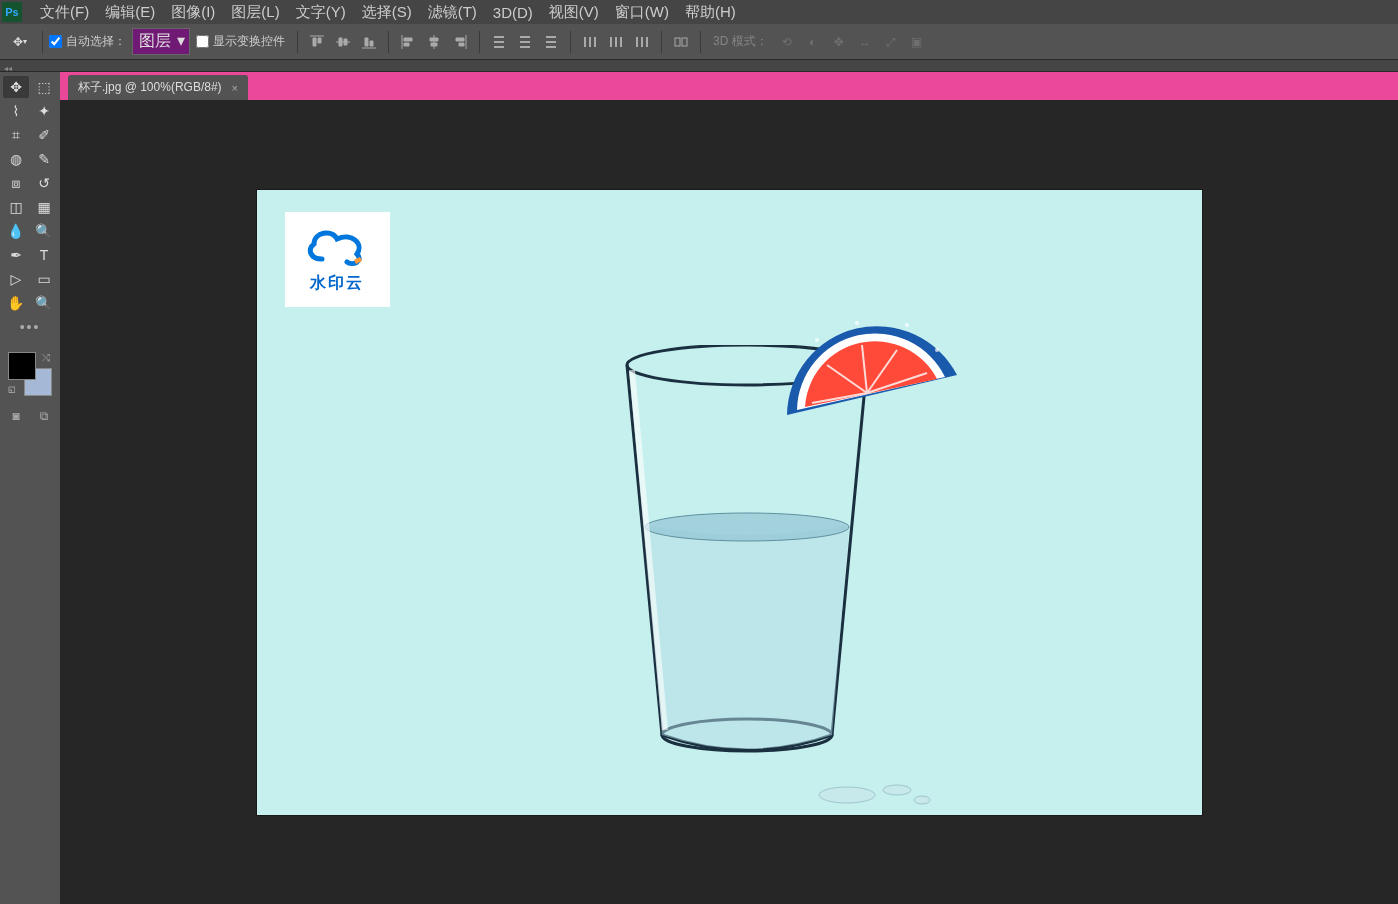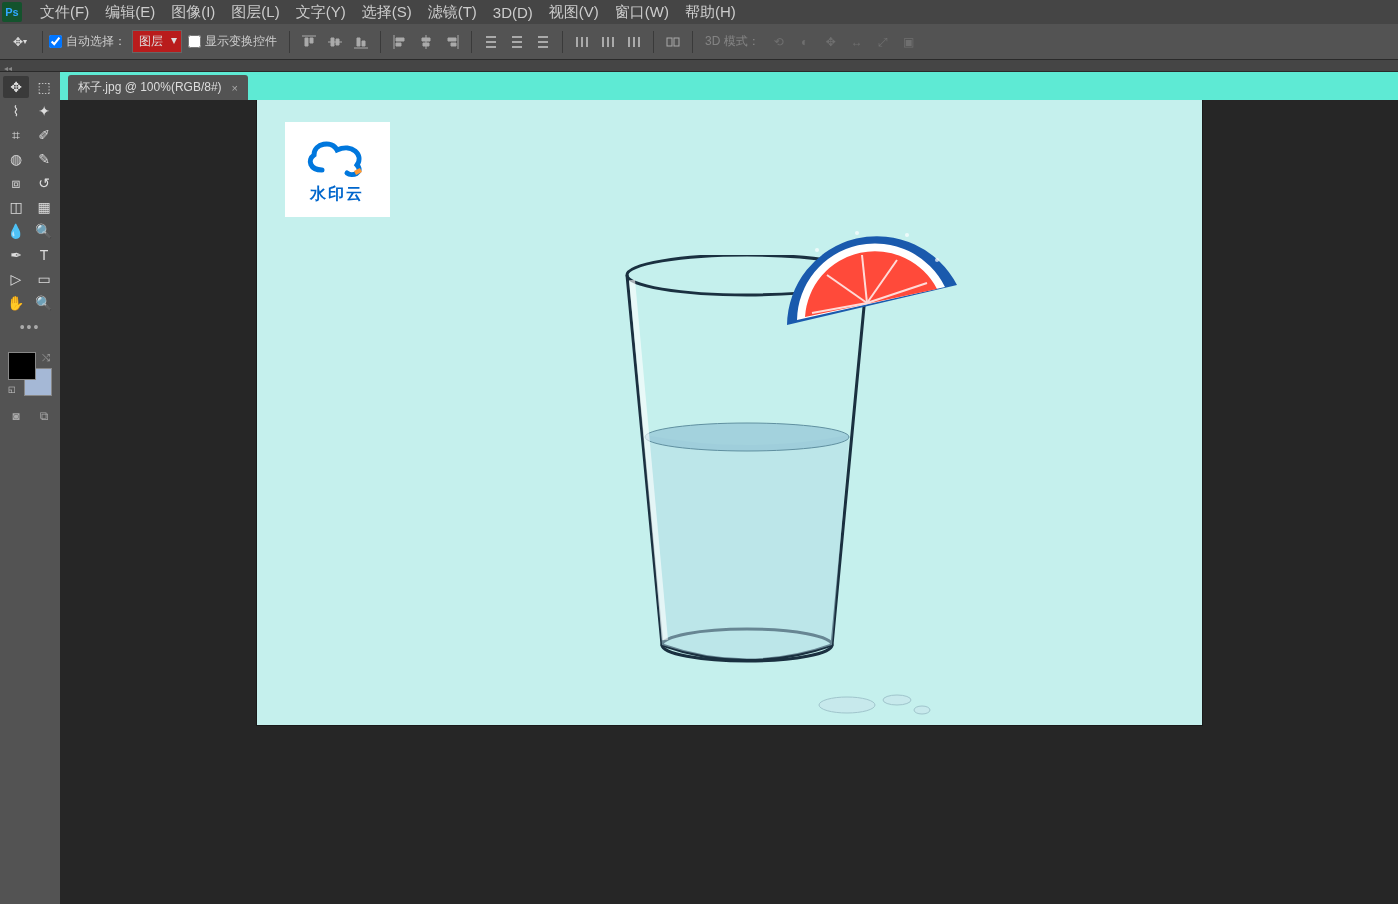--- a/index.html
+++ b/index.html
@@ -5,44 +5,44 @@
 *{margin:0;padding:0;box-sizing:border-box;font-family:"Microsoft YaHei",sans-serif}
 body{background:#323232;color:#ccc;font-size:12px;overflow:hidden;width:1398px;height:904px}
 .menubar{background:#454545;height:24px;display:flex;align-items:center;padding-left:2px}
 .app-icon{width:20px;height:20px;background:#14532d;color:#31a8ff;font-weight:bold;font-size:11px;display:flex;align-items:center;justify-content:center;border-radius:2px;margin-right:10px}
 .menu-item{padding:0 8px;height:24px;display:flex;align-items:center;cursor:pointer;font-size:15px}
 .optbar{background:#535353;height:36px;display:flex;align-items:center;padding:0 8px;border-bottom:1px solid #2a2a2a}
 .opt-icon{width:24px;height:24px;display:flex;align-items:center;justify-content:center;margin-right:4px;color:#ddd}
 .sep{width:1px;height:22px;background:#3a3a3a;margin:0 6px}
 .chk{display:flex;margin-right:6px}
 .chk input{margin-right:4px}
-.sel{background:#b91c1c;border:1px solid #666;color:#ddd;padding:2px 18px 2px 6px;font-size:12px;position:relative;margin-right:6px}
+.sel{background:#701a75;border:1px solid #666;color:#ddd;padding:2px 18px 2px 6px;font-size:16px;position:relative;margin-right:6px}
 .sel::after{content:"▾";position:absolute;right:4px}
 .align-btn{width:24px;height:24px;display:flex;align-items:center;justify-content:center;color:#999;margin:0 1px}
 .align-btn svg{width:16px;height:16px}
 .dim{opacity:.4}
 .dockstrip{background:#454545;height:12px;border-bottom:1px solid #2a2a2a}
 .dockstrip::before{content:"◂◂";font-size:8px;color:#888;padding-left:4px}
 .workspace{display:flex;height:832px}
 .toolbox{width:60px;background:#535353;padding:4px 2px;display:flex;flex-direction:column;align-items:center}
 .tool-row{display:flex;margin-bottom:2px}
 .tool{width:26px;height:22px;display:flex;align-items:center;justify-content:center;color:#ddd;font-size:14px;border-radius:2px;margin:0 1px;position:relative}
 .tool.active{background:#3a3a3a}
 .swatch-area{margin-top:12px;position:relative;width:44px;height:44px}
 .sw-fg{position:absolute;width:28px;height:28px;background:#000;border:1px solid #888;top:0;left:0;z-index:2}
 .sw-bg{position:absolute;width:28px;height:28px;background:#a5b8d6;border:1px solid #888;bottom:0;right:0}
 .sw-swap{position:absolute;top:0;right:2px;font-size:10px;color:#aaa}
 .sw-def{position:absolute;bottom:2px;left:0;font-size:8px}
 .mode-row{display:flex;margin-top:10px}
 .mode-btn{width:26px;height:20px;display:flex;align-items:center;justify-content:center;color:#aaa;margin:0 1px}
 .canvas-panel{flex:1;background:#262626;display:flex;flex-direction:column}
-.tabbar{height:28px;background:#5eead4;display:flex;align-items:flex-end;padding-left:8px}
+.tabbar{height:28px;background:#ec4899;display:flex;align-items:flex-end;padding-left:8px}
 .tab{background:#535353;padding:4px 10px;font-size:12px;color:#ddd;display:flex;align-items:center;border-top-left-radius:3px;border-top-right-radius:3px}
 .tab-close{margin-left:10px;color:#aaa;font-size:11px}
-.canvas-area{flex:1;display:flex;justify-content:center;background:#262626;overflow:hidden}
+.canvas-area{flex:1;display:flex;align-items:center;justify-content:center;background:#262626;overflow:hidden}
 .artboard{width:945px;height:625px;background:#c5f0ed;position:relative;box-shadow:0 0 0 1px #1a1a1a}
 .watermark{position:absolute;top:22px;left:28px;width:105px;height:95px;background:#fff;display:flex;flex-direction:column;align-items:center;justify-content:center}
 .wm-cloud{width:70px;height:45px;position:relative}
 .wm-text{color:#0066cc;font-size:16px;font-weight:bold;margin-top:4px;letter-spacing:2px}
 .glass-scene{position:absolute;left:340px;top:135px;width:320px;height:480px}
 .glass{position:absolute;width:260px;height:410px;left:20px;top:20px}
 .glass-outline{stroke:#1a3040;stroke-width:3;fill:none}
 .water{fill:rgba(180,220,230,.5)}
 .citrus{position:absolute;right:-60px;top:-30px;width:210px;height:210px}
 .droplets{position:absolute;bottom:-10px;right:-30px;width:140px;height:40px}

